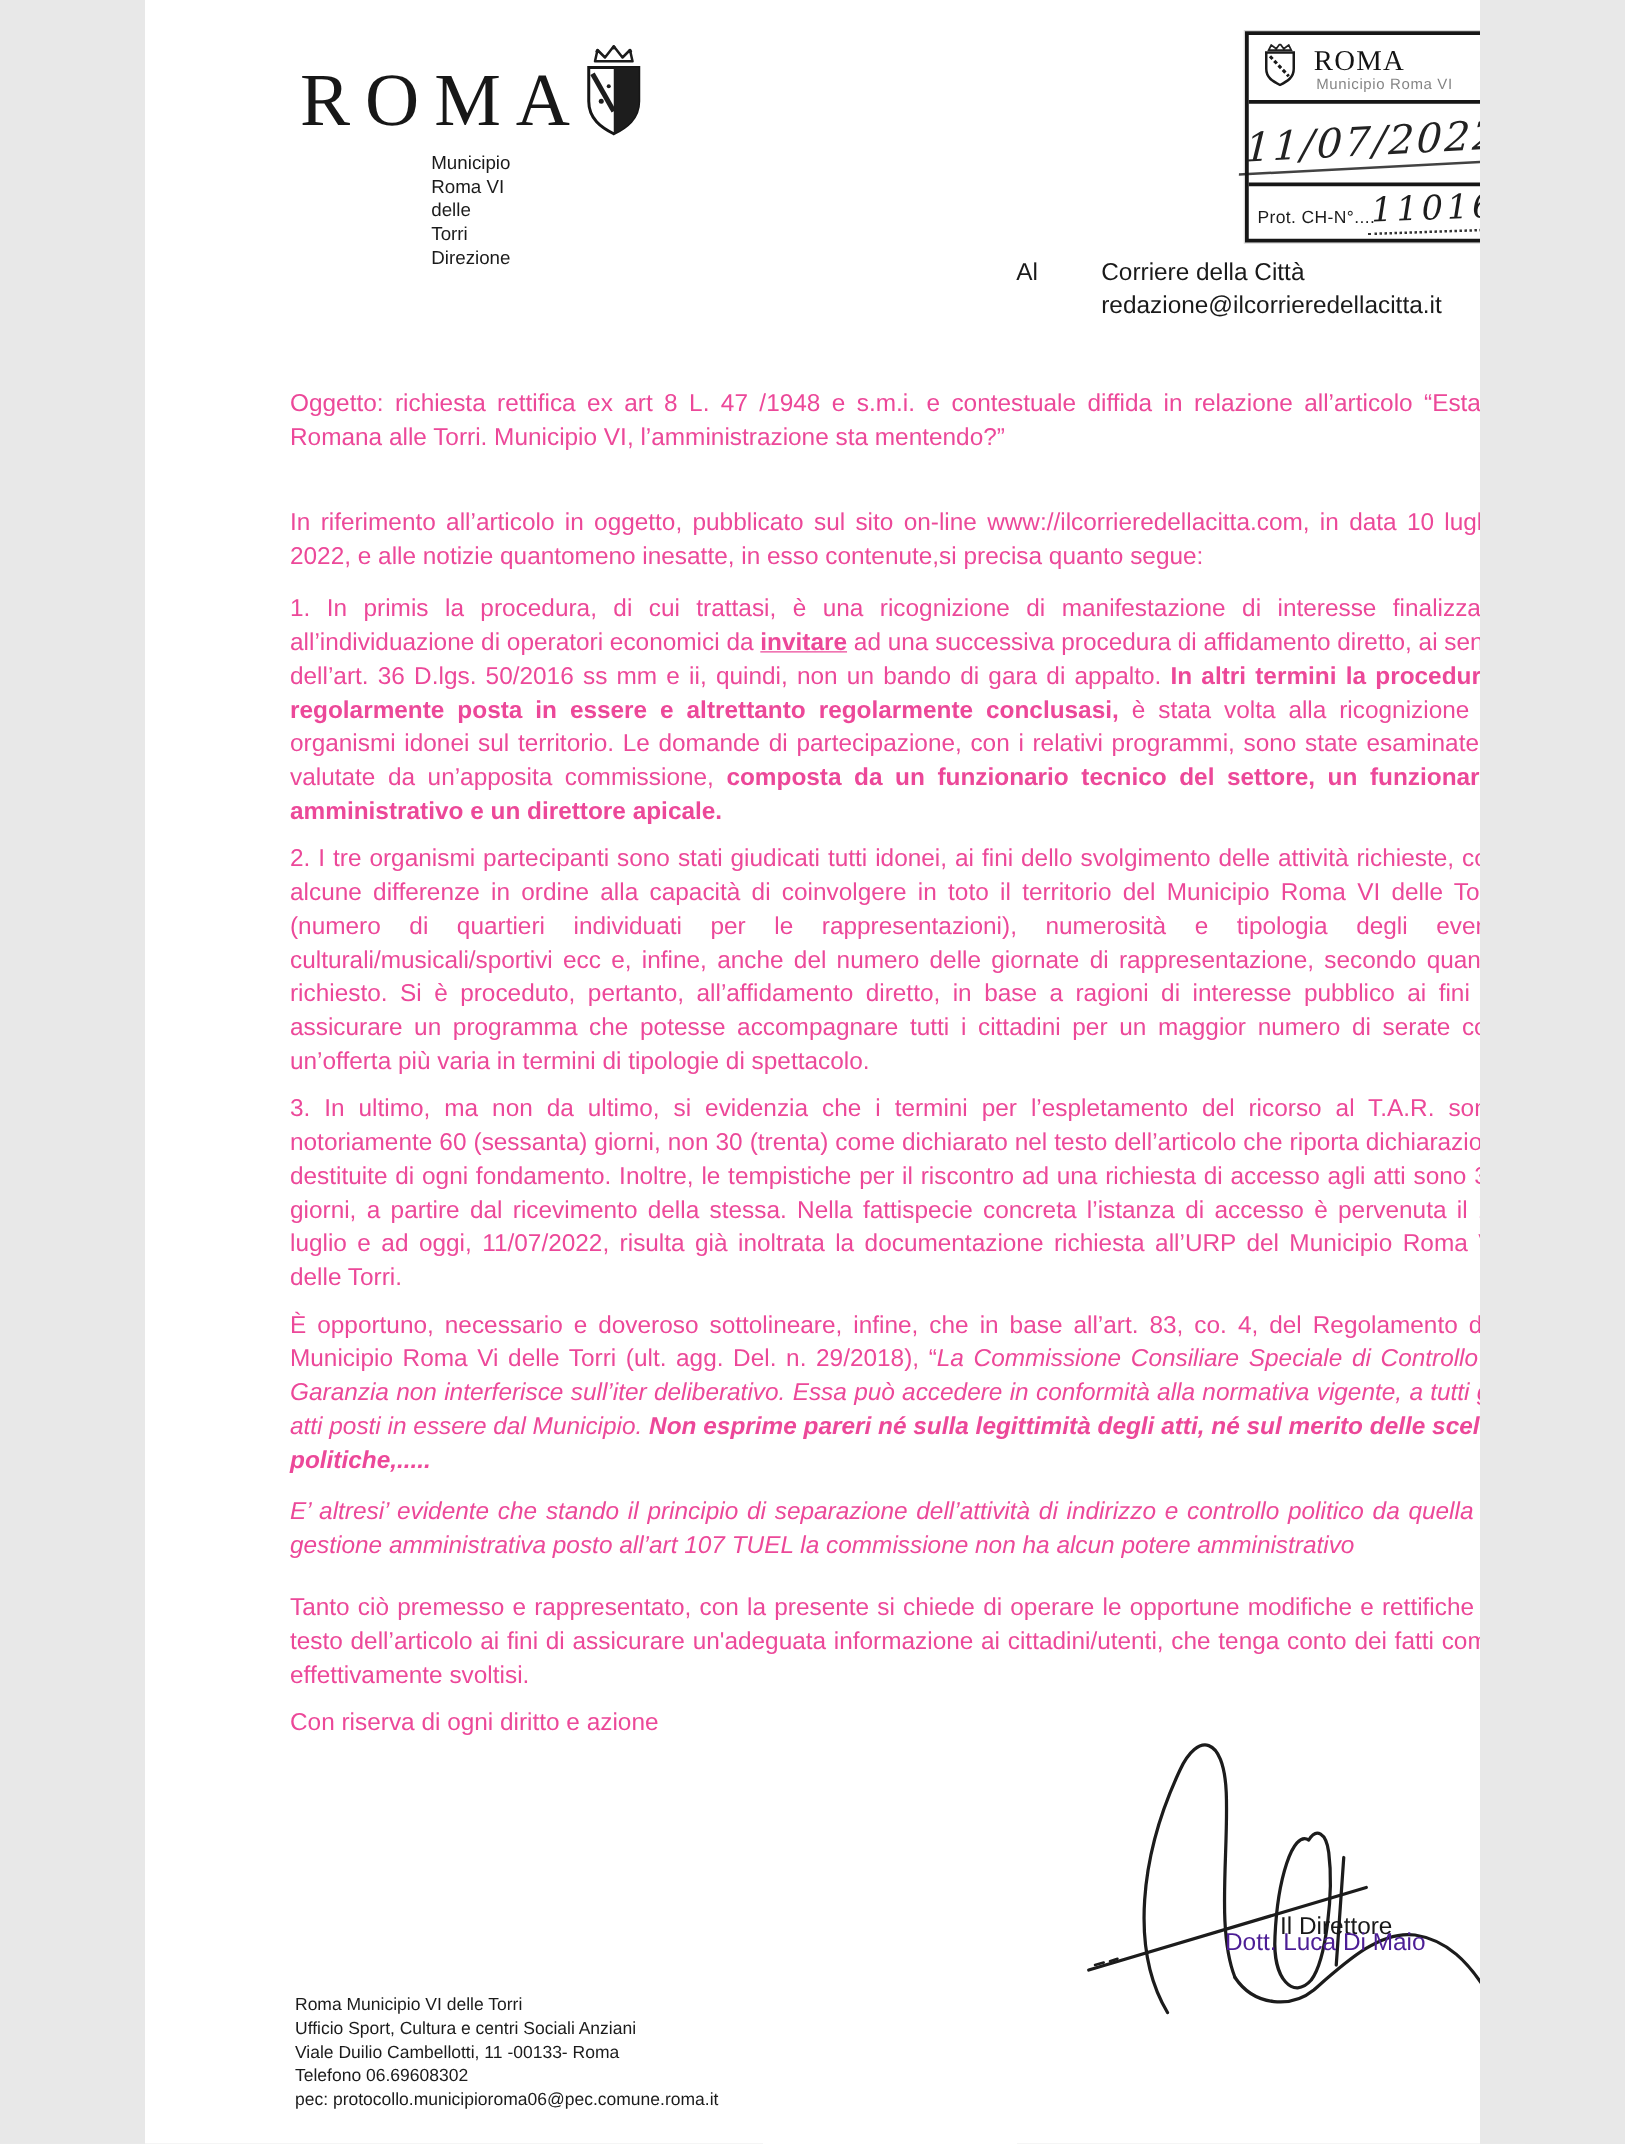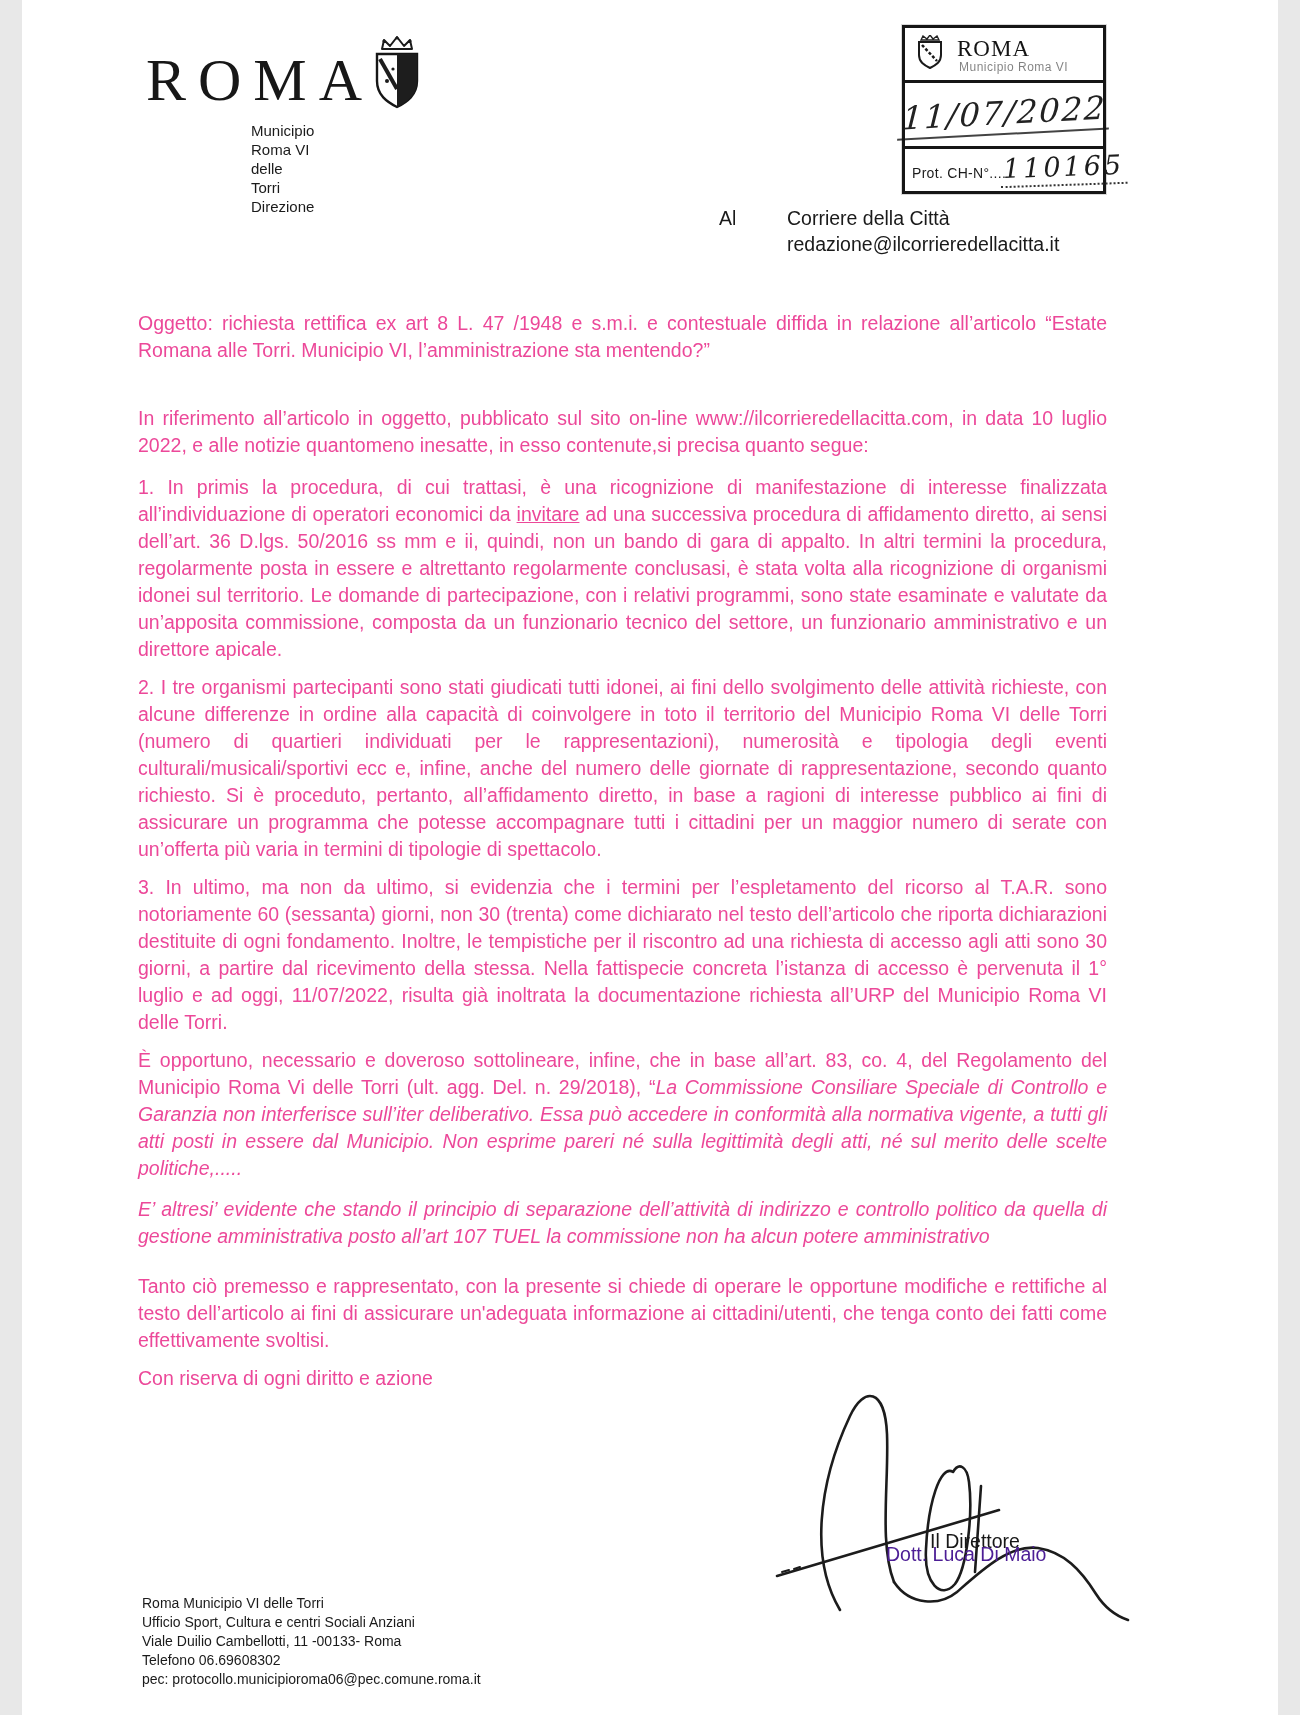--- a/index.html
+++ b/index.html
@@ -1,17 +1,17 @@
 <!DOCTYPE html>
 <html><head>
 <meta charset="utf-8">
 <style>
   html,body{margin:0;padding:0;background:#e8e8e8;}
   .page{
-    position:relative;width:1256px;height:1715px;background:#ffffff;
+    position:relative;width:1068px;height:1715px;background:#ffffff;
     margin:0 auto;font-family:"Liberation Sans",sans-serif;color:#1a1a1a;
     overflow:hidden;
   }
   
   .letterhead{position:absolute;left:0;top:0;}
   .roma-word{
     position:absolute;left:124px;top:46px;
     font-family:"Liberation Serif",serif;font-size:60px;letter-spacing:12px;
     color:#171717;font-weight:400;
   }
@@ -48,21 +48,21 @@
   
   .body-text{
     position:absolute;left:116px;top:310px;width:969px;
     font-size:19.5px;line-height:27px;text-align:justify;color:#ec4899;
   }
   .body-text p{margin:0 0 11px 0;}
   .body-text p.subject{margin-bottom:41px;}
   .body-text p.intro{margin-bottom:15px;}
   .body-text p.para-regolamento{margin-bottom:14px;}
   .body-text p.para-altresi{margin-bottom:23px;}
-  .r-b{font-weight:normal;}
+  .r-b{font-weight:bold;}
   .r-i{font-style:italic;}
   .r-u{text-decoration:underline;}
   
   .sig-area{position:absolute;left:718px;top:1342px;width:420px;height:300px;}
   .sig-svg{position:absolute;left:0;top:0;}
   .sig-title{position:absolute;left:190px;top:172px;font-size:19.5px;color:#181818;margin-top:16px;}
   .sig-name{position:absolute;left:146px;top:201px;font-size:19.5px;color:#4c1d95;white-space:nowrap;}
   
   .footer{position:absolute;left:120px;top:1594px;font-size:14px;line-height:19px;color:#1b1b1b;}
 </style>

